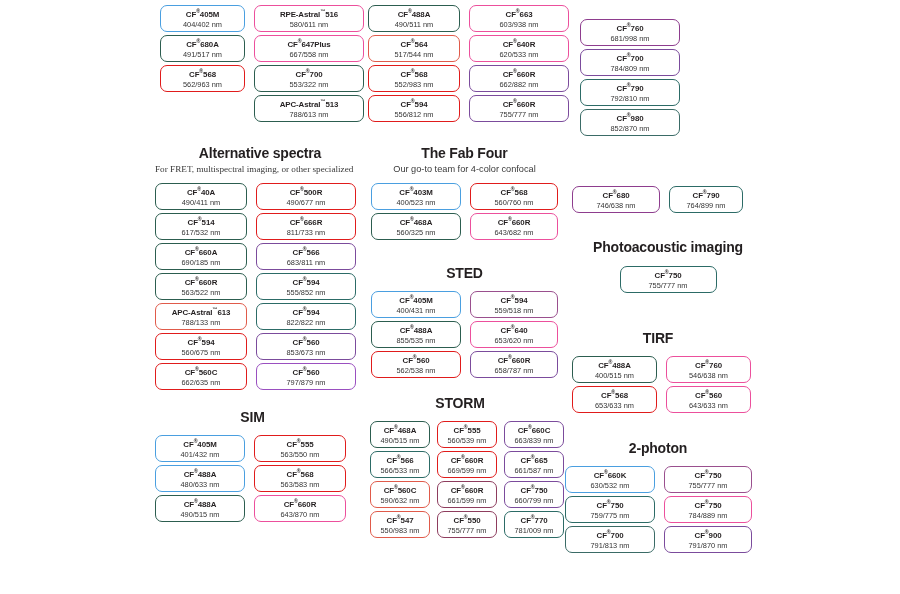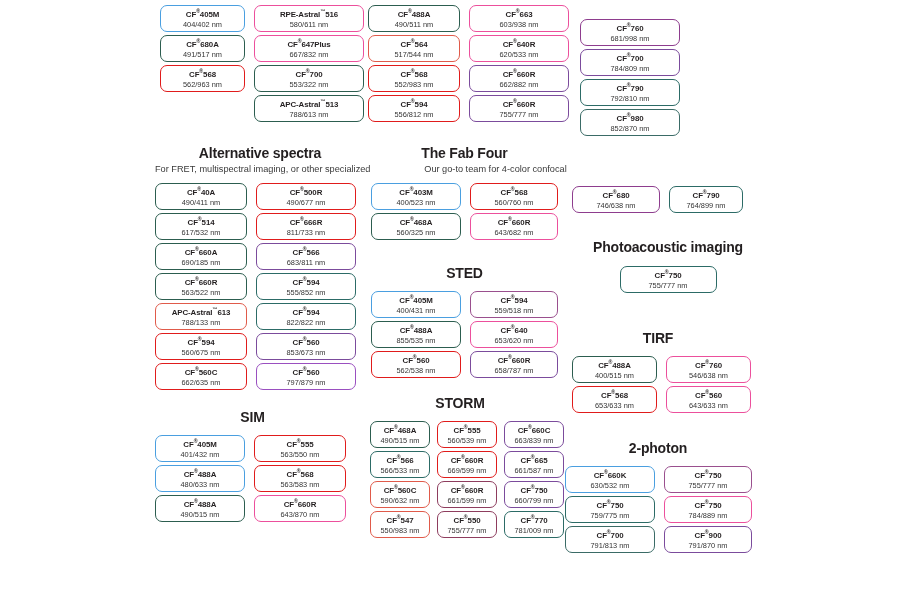--- a/index.html
+++ b/index.html
@@ -88,21 +88,21 @@
             <div class="wl">562/963 nm</div>
           </div>
         </div>
       <div class="col">
           <div class="chip" style="border-color: rgb(236, 79, 156); width: 110px;">
             <div class="nm">RPE-Astral<sup>™</sup>516</div>
             <div class="wl">580/611 nm</div>
           </div>
           <div class="chip" style="border-color: rgb(236, 79, 156); width: 110px;">
             <div class="nm">CF<sup>®</sup>647Plus</div>
-            <div class="wl">667/832 nm</div>
+            <div class="wl">667/558 nm</div>
           </div>
           <div class="chip" style="border-color: rgb(44, 93, 79); width: 110px;">
             <div class="nm">CF<sup>®</sup>700</div>
             <div class="wl">553/322 nm</div>
           </div>
           <div class="chip" style="border-color: rgb(44, 93, 79); width: 110px;">
             <div class="nm">APC-Astral<sup>™</sup>513</div>
             <div class="wl">788/613 nm</div>
           </div>
         </div>
@@ -168,21 +168,21 @@
           <div class="chip" style="border-color: rgb(58, 107, 102); width: 100px;">
             <div class="nm">CF<sup>®</sup>980</div>
             <div class="wl">852/870 nm</div>
           </div>
         </div>
     </div>
   </div>
 
   <div class="group" style="left:155px;top:145px;">
     <div class="sect-title" style="width:210px;">Alternative spectra</div>
-    <div class="sect-sub" style="width:186px;">For FRET, multispectral imaging, or other specialized</div>
+    <div class="sect-sub" style="width:186px;font-family:Liberation Serif, serif;">For FRET, multispectral imaging, or other specialized</div>
     <div class="cols" style="margin-top:8px;">
       <div class="col">
           <div class="chip" style="border-color: rgb(44, 93, 79); width: 92px;">
             <div class="nm">CF<sup>®</sup>40A</div>
             <div class="wl">490/411 nm</div>
           </div>
           <div class="chip" style="border-color: rgb(44, 93, 79); width: 92px;">
             <div class="nm">CF<sup>®</sup>514</div>
             <div class="wl">617/532 nm</div>
           </div>
@@ -235,21 +235,21 @@
           <div class="chip" style="border-color: rgb(154, 79, 192); width: 100px;">
             <div class="nm">CF<sup>®</sup>560</div>
             <div class="wl">797/879 nm</div>
           </div>
         </div>
     </div>
   </div>
 
   <div class="group" style="left:371px;top:145px;">
     <div class="sect-title" style="width:187px;">The Fab Four</div>
-    <div class="sect-sub" style="width:187px;margin-left:31px;">Our go-to team for 4-color confocal</div>
+    <div class="sect-sub" style="width:187px;">Our go-to team for 4-color confocal</div>
     <div class="cols" style="margin-top:8px;">
       <div class="col">
           <div class="chip" style="border-color: rgb(74, 159, 224); width: 90px;">
             <div class="nm">CF<sup>®</sup>403M</div>
             <div class="wl">400/523 nm</div>
           </div>
           <div class="chip" style="border-color: rgb(44, 93, 79); width: 90px;">
             <div class="nm">CF<sup>®</sup>468A</div>
             <div class="wl">560/325 nm</div>
           </div>

